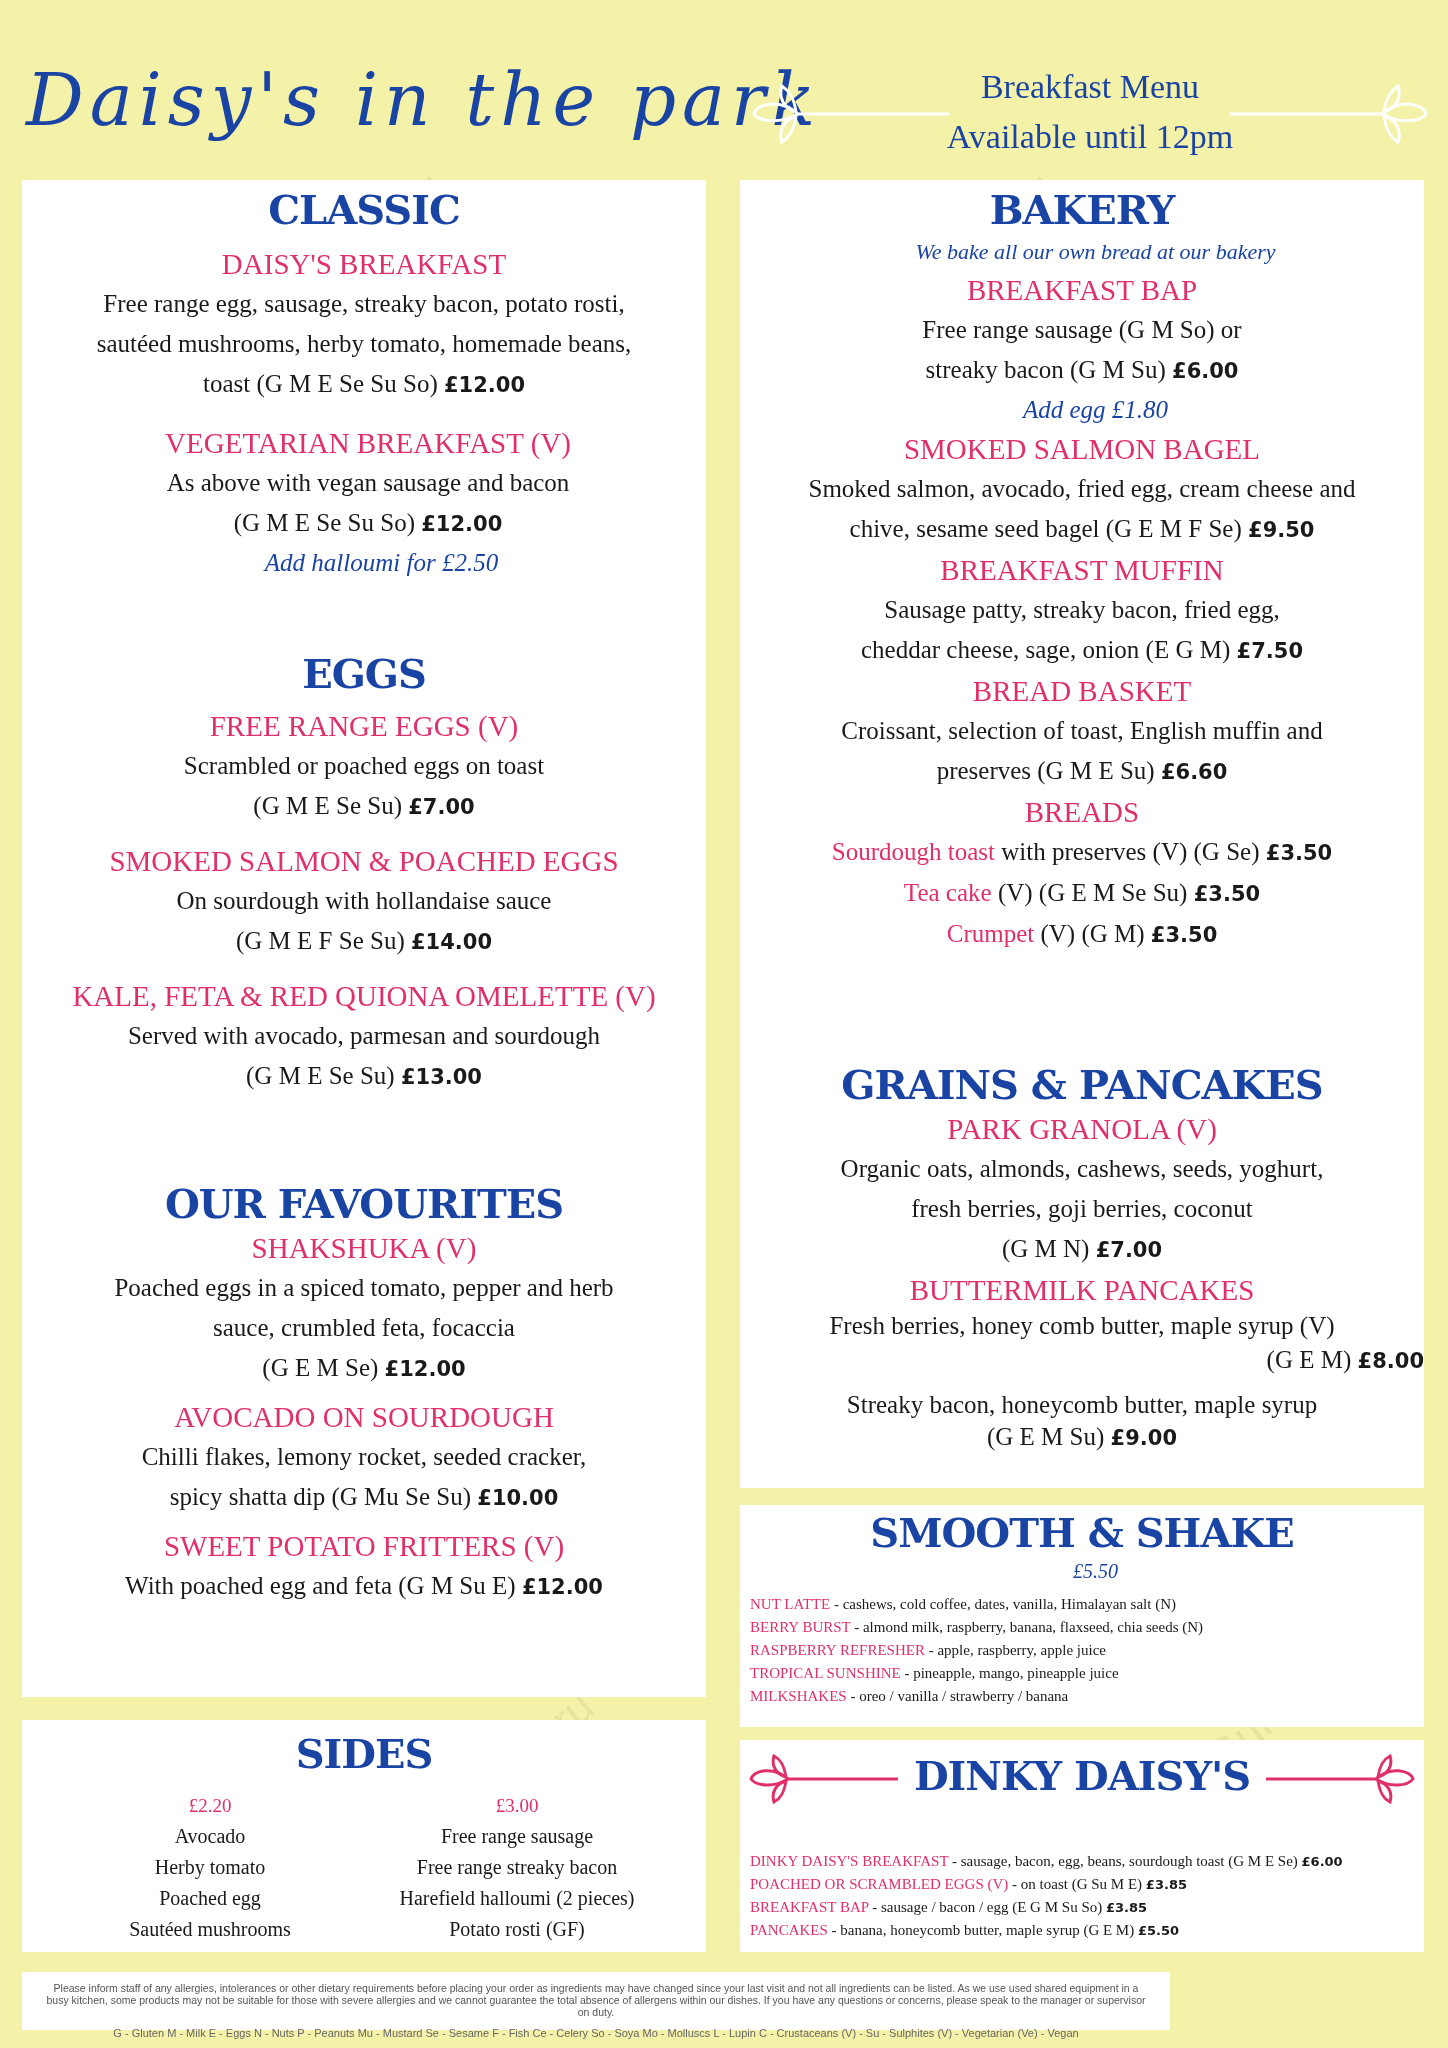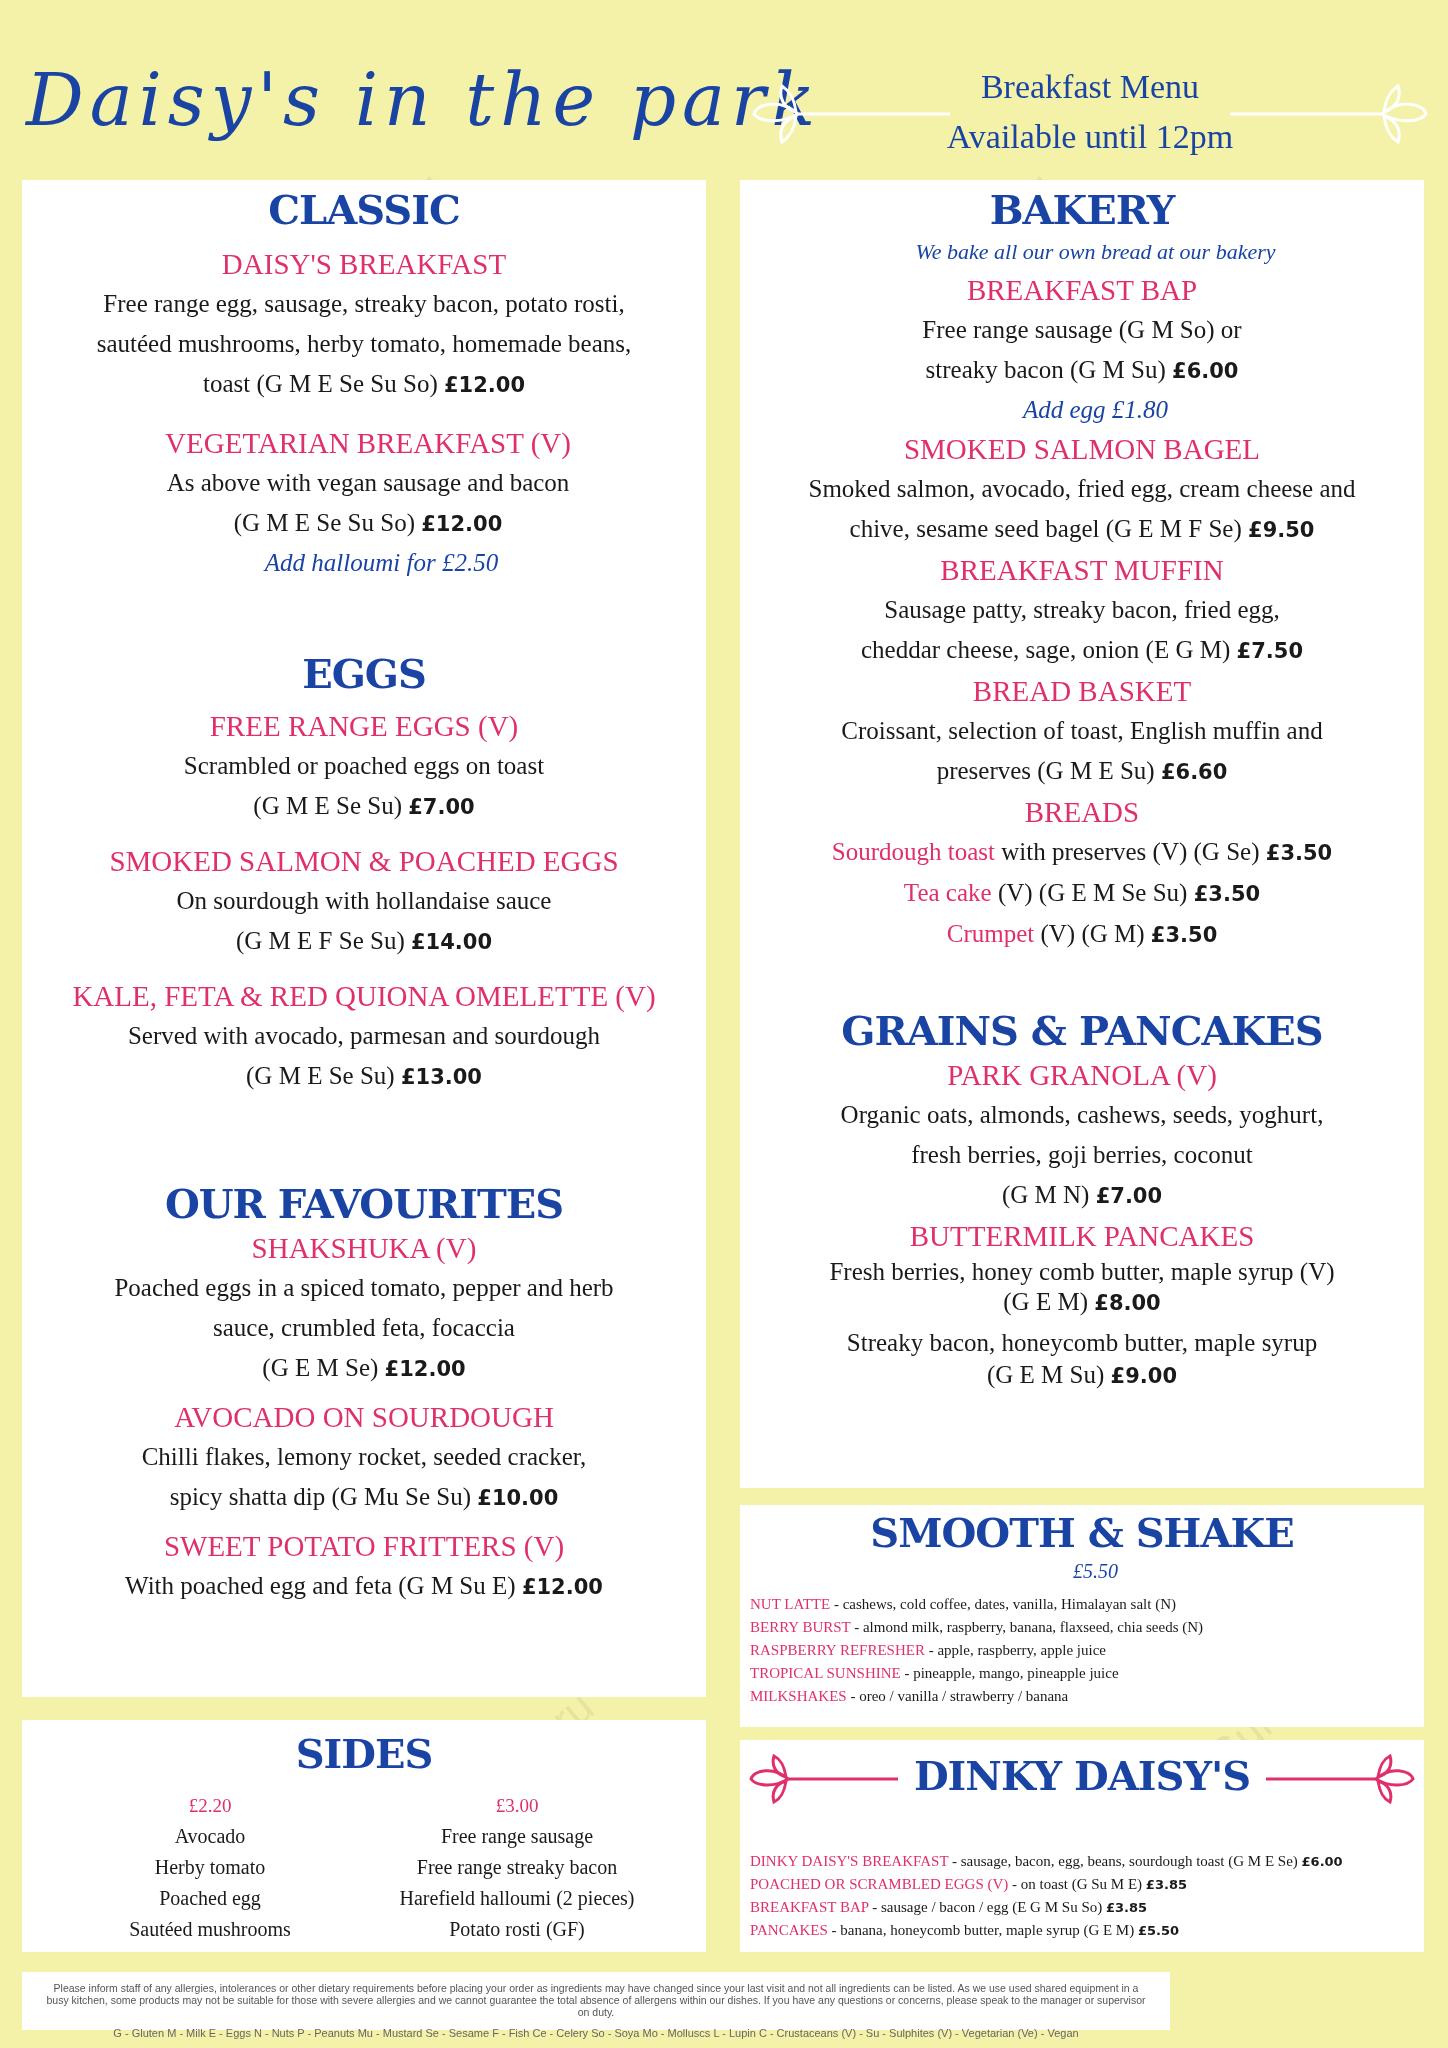--- a/index.html
+++ b/index.html
@@ -203,32 +203,32 @@
         <div class="desc"><span>preserves (G M E Su)</span> <span class="price">£6.60</span></div>
       </div>
       <div>
         <div class="item-title">BREADS</div>
         <div class="desc"><span class="pink">Sourdough toast</span><span> with preserves (V) (G Se) </span><span class="price">£3.50</span></div>
         <div class="desc"><span class="pink">Tea cake</span><span> (V) (G E M Se Su) </span><span class="price">£3.50</span></div>
         <div class="desc"><span class="pink">Crumpet</span><span> (V) (G M) </span><span class="price">£3.50</span></div>
       </div>
     </div>
 
-    <div class="abs" style="top:827px;">
+    <div class="abs" style="top:881px;">
       <div class="sec-title">GRAINS &amp; PANCAKES</div>
       <div>
         <div class="item-title">PARK GRANOLA (V)</div>
         <div class="desc">Organic oats, almonds, cashews, seeds, yoghurt,</div>
         <div class="desc">fresh berries, goji berries, coconut</div>
         <div class="desc"><span>(G M N)</span> <span class="price">£7.00</span></div>
       </div>
       <div>
         <div class="item-title">BUTTERMILK PANCAKES</div>
         <div class="desc" style="line-height:32px;">Fresh berries, honey comb butter, maple syrup (V)</div>
-        <div class="desc" style="line-height:27px;"><span>(G E M)</span> <span class="price">£8.00</span></div>
+        <div class="desc" style="line-height:36px;text-align:right;"><span>(G E M)</span> <span class="price">£8.00</span></div>
       </div>
       <div style="margin-top:10px;">
         <div class="desc" style="line-height:32px;">Streaky bacon, honeycomb butter, maple syrup</div>
         <div class="desc" style="line-height:32px;"><span>(G E M Su)</span> <span class="price">£9.00</span></div>
       </div>
     </div>
   </div>
 
   <div class="panel panel-smooth">
     <div class="sec-title" style="margin-top:4px;">SMOOTH &amp; SHAKE</div>

